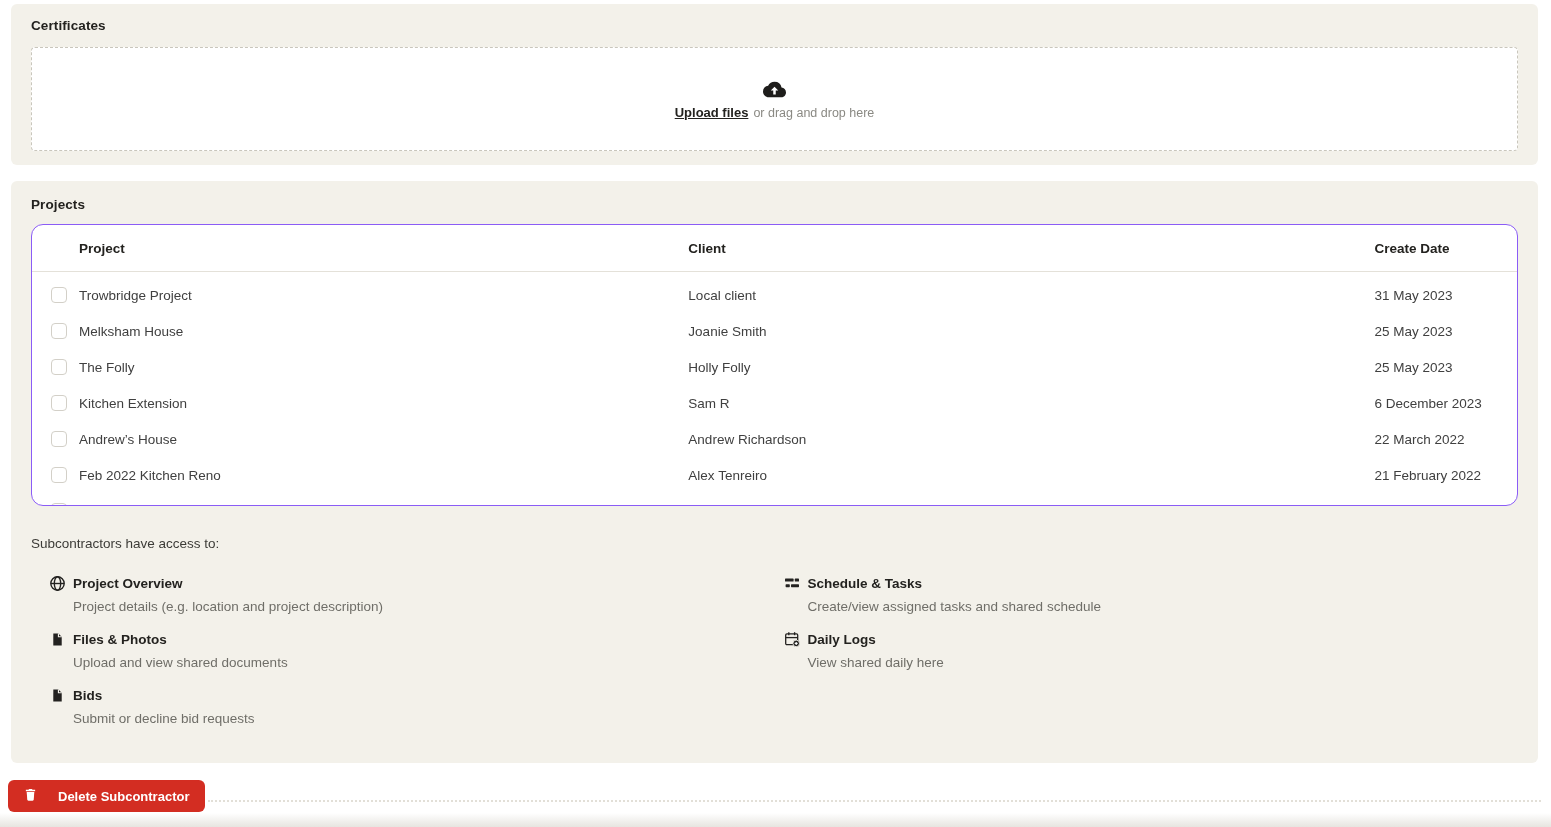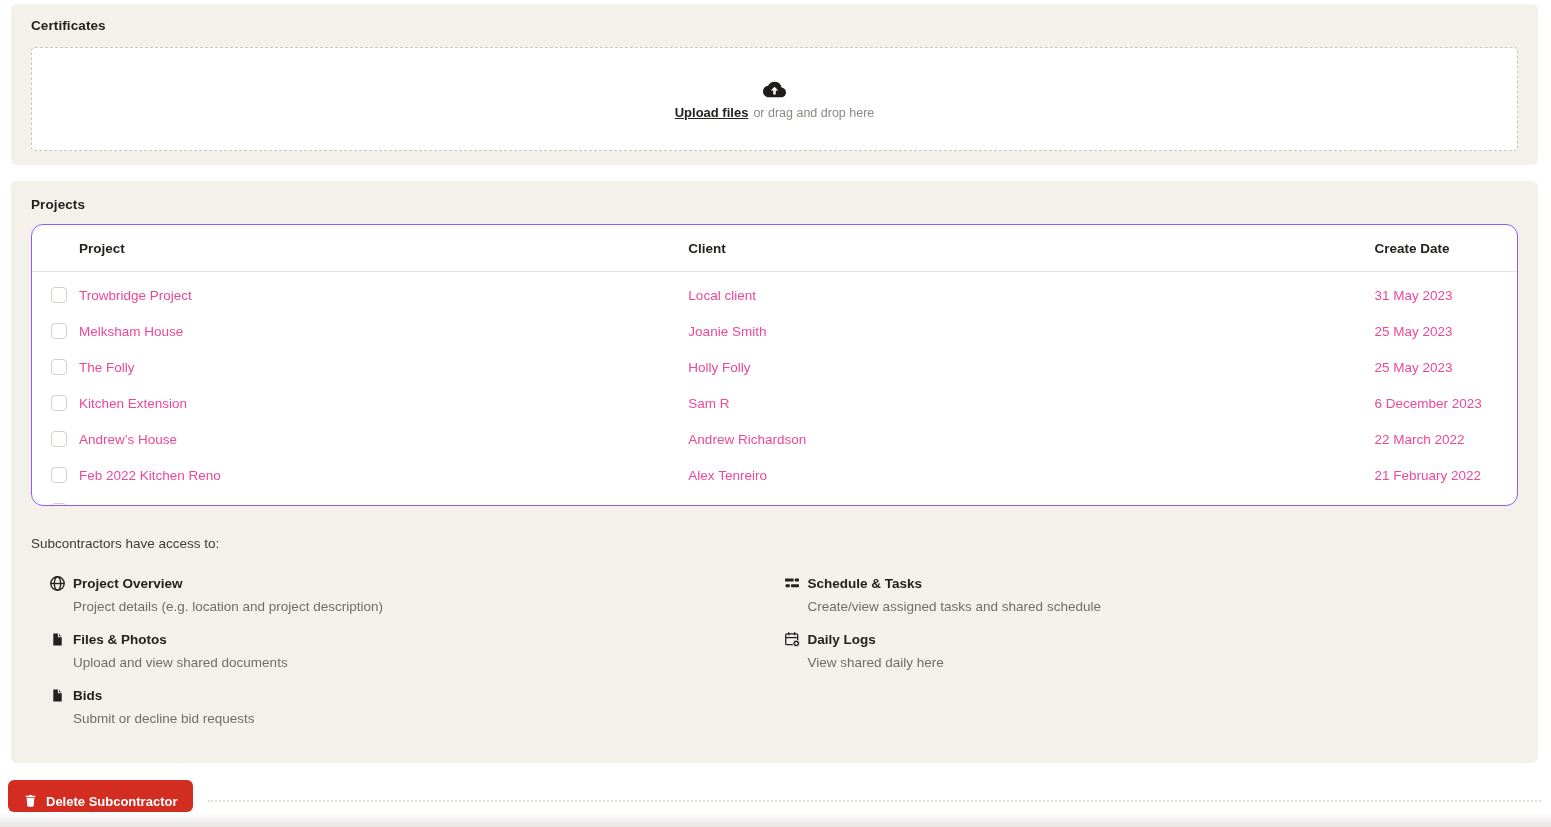--- a/index.html
+++ b/index.html
@@ -33,21 +33,21 @@
     margin-top:12px; background:#fff; border:1px solid #8b5cf6; border-radius:12px;
     height:282px; overflow:hidden;
   }
   .trow {
     display:grid; grid-template-columns:47px calc(44.2% - 47px) 46.2% 1fr;
     align-items:center; height:36px;
   }
   .thead { height:47px; border-bottom:1px solid #e4e1d9; }
   .thead .cell { font-weight:700; color:#23221f; }
   .tbody { padding-top:5px; }
-  .cell { font-size:13.5px; color:#ec4899; padding-right:10px; white-space:nowrap; overflow:hidden; }
+  .cell { font-size:13.5px; color:#404040; padding-right:10px; white-space:nowrap; overflow:hidden; }
   .checkbox {
     width:16px; height:16px; margin-left:19px;
     border:1px solid #d3d0c8; border-radius:4px; background:#fff; cursor:pointer;
   }
 
   
   .access-heading { margin-top:30px; font-size:13.5px; color:#3c3b37; }
   .access-grid { margin-top:22px; display:grid; grid-template-columns:1fr 1fr; padding-left:18px; }
   .access-col { display:flex; flex-direction:column; }
   .access-item { margin-bottom:12px; }
@@ -58,21 +58,21 @@
   .acc-icon[data-icon="globe-icon"] svg[data-glyph="globe-icon"],
   .acc-icon[data-icon="file-icon"] svg[data-glyph="file-icon"],
   .acc-icon[data-icon="schedule-icon"] svg[data-glyph="schedule-icon"],
   .acc-icon[data-icon="calendar-add-icon"] svg[data-glyph="calendar-add-icon"] { display:block; }
   .access-desc { margin-left:24px; margin-top:4px; font-size:13.5px; line-height:20px; color:#6f6e68; }
 
   
   .footer-row { position:relative; margin:17px 10px 0 8px; height:32px; }
   .dashed-divider { position:absolute; left:200px; right:0; top:20px; border-top:2px dotted #e2dfd7; }
   .delete-btn {
-    position:relative; display:inline-flex; align-items:flex-start; gap:9px;
+    position:relative; display:inline-flex; align-items:center; gap:21px;
     height:32px; padding:14px 16px; border:none; border-radius:6px;
     background:#d32d22; color:#fff; font-weight:700; font-size:13px;
     font-family:inherit; cursor:pointer;
   }
   .bottom-shadow {
     position:absolute; left:0; right:0; bottom:0; height:14px;
     background:linear-gradient(#ffffff, #e7e5e0); pointer-events:none;
   }
 </style>
 </head>

